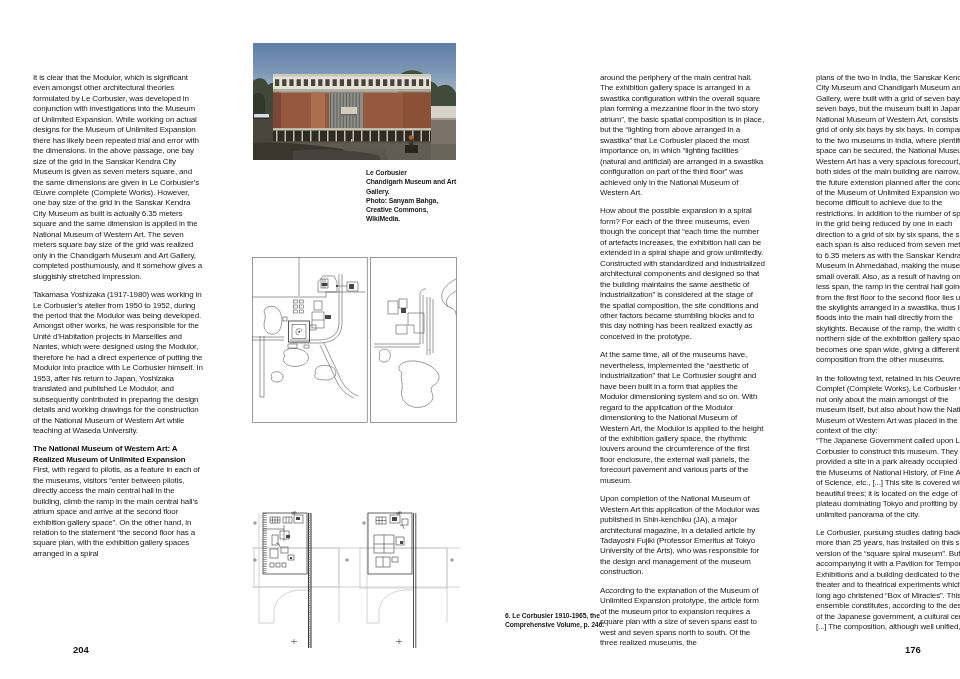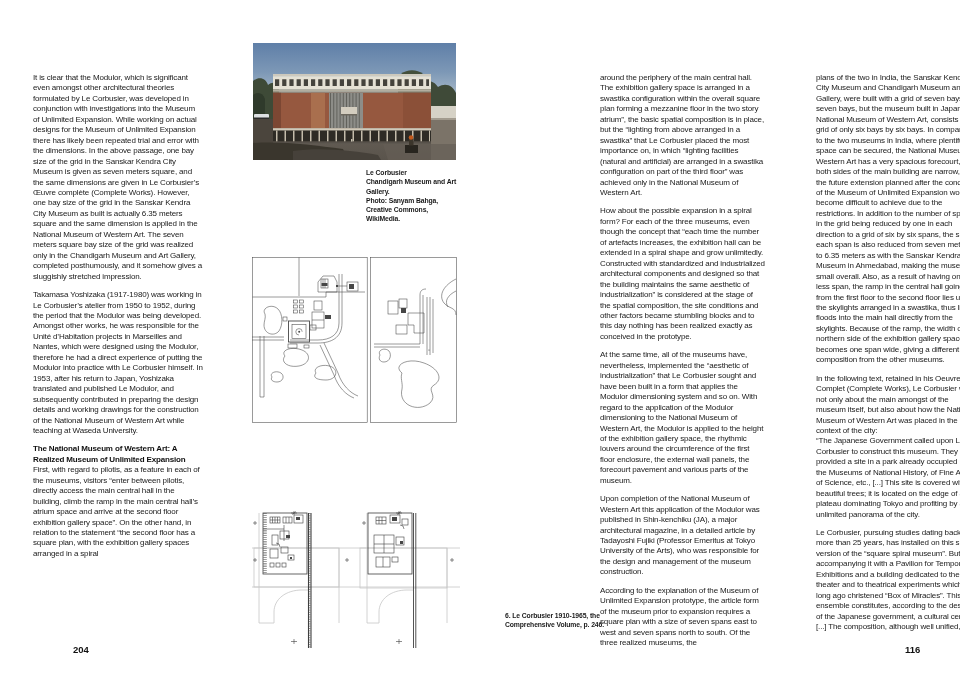--- a/index.html
+++ b/index.html
@@ -249,15 +249,15 @@
   </div>
 
   <div class="bodycol" id="col4">
     <p>plans of the two in India, the Sanskar Kendra City Museum and Chandigarh Museum and Art Gallery, were built with a grid of seven bays by seven bays, but the museum built in Japan, the National Museum of Western Art, consists of a grid of only six bays by six bays. In comparison to the two museums in India, where plentiful space can be secured, the National Museum of Western Art has a very spacious forecourt, but both sides of the main building are narrow, and the future extension planned after the concept of the Museum of Unlimited Expansion would become difficult to achieve due to the restrictions. In addition to the number of spans in the grid being reduced by one in each direction to a grid of six by six spans, the size of each span is also reduced from seven meters to 6.35 meters as with the Sanskar Kendra City Museum in Ahmedabad, making the museum small overall. Also, as a result of having one less span, the ramp in the central hall going from the first floor to the second floor lies under the skylights arranged in a swastika, thus light floods into the main hall directly from the skylights. Because of the ramp, the width of the northern side of the exhibition gallery space becomes one span wide, giving a different plan composition from the other museums.</p>
     <p class="flush">In the following text, retained in his Oeuvre Complet (Complete Works), Le Corbusier wrote not only about the main amongst of the museum itself, but also about how the National Museum of Western Art was placed in the context of the city:</p>
     <p>“The Japanese Government called upon Le Corbusier to construct this museum. They provided a site in a park already occupied by the Museums of National History, of Fine Arts, of Science, etc., [...] This site is covered with beautiful trees; it is located on the edge of a plateau dominating Tokyo and profiting by an unlimited panorama of the city.</p>
     <p>Le Corbusier, pursuing studies dating back more than 25 years, has installed on this site a version of the “square spiral museum”. But he is accompanying it with a Pavilion for Temporary Exhibitions and a building dedicated to the theater and to theatrical experiments which he long ago christened “Box of Miracles”. This ensemble constitutes, according to the desires of the Japanese government, a cultural center. [...] The composition, although well unified,</p>
   </div>
 
   <div class="pagenum" id="pagenum-left">204</div>
-  <div class="pagenum" id="pagenum-right">116</div>
+  <div class="pagenum" id="pagenum-right">176</div>
 
 </div>
 
 </body></html>

